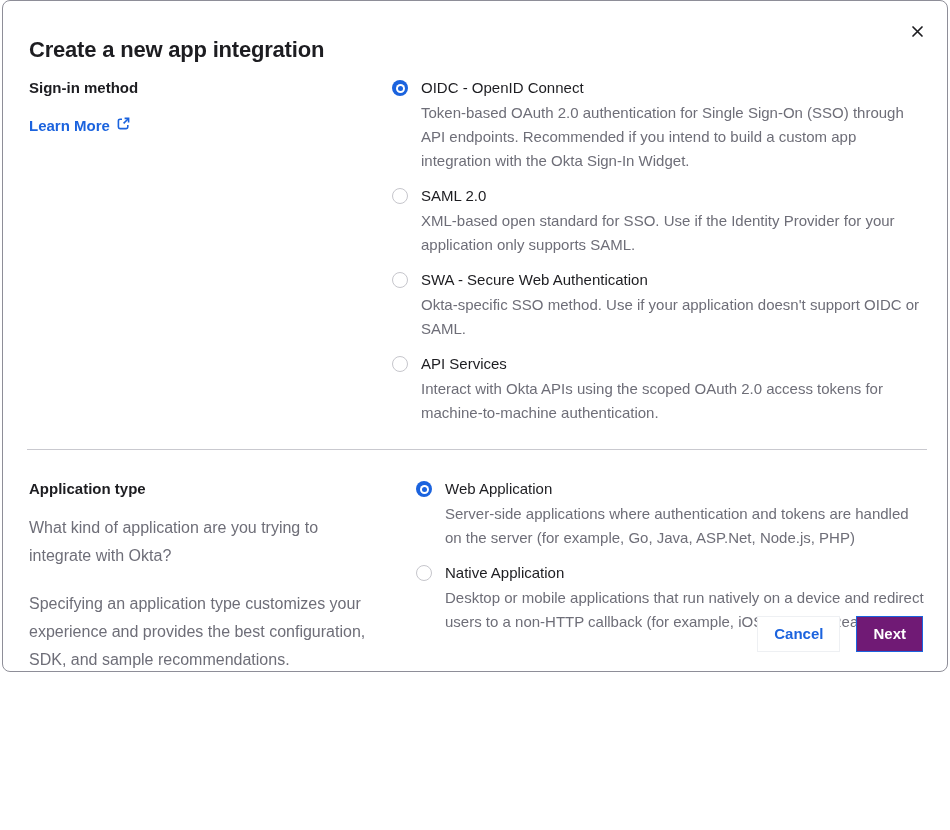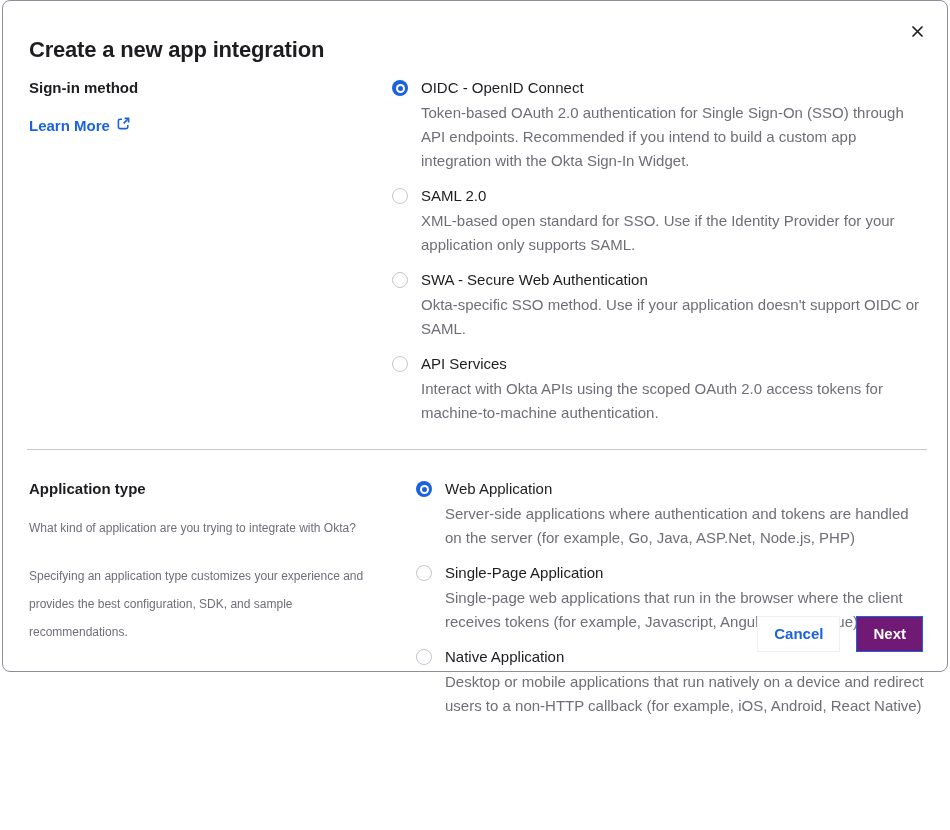--- a/index.html
+++ b/index.html
@@ -51,21 +51,21 @@
     align-items: flex-end;
     gap: 6px;
     margin-top: 17px;
     font-size: 15px;
     font-weight: 700;
     color: #1b63de;
     text-decoration: none;
     cursor: pointer;
   }
   .col-left p {
-    font-size: 12px;
+    font-size: 16px;
     line-height: 28px;
     color: #6e6e78;
   }
   .col-left p.first { margin-top: 14px; }
   .col-left p.second { margin-top: 20px; }
   .option {
     display: flex;
     margin-bottom: 12px;
   }
   .option:last-child { margin-bottom: 0; }
@@ -214,27 +214,20 @@
       <div class="option">
         <span class="radio checked"></span>
         <div class="option-body">
           <div class="option-label">Web Application</div>
           <div class="option-desc">Server-side applications where authentication and tokens are handled on the server (for example, Go, Java, ASP.Net, Node.js, PHP)</div>
         </div>
       </div>
       <div class="option">
         <span class="radio"></span>
         <div class="option-body">
-          <div class="option-label">Single-Page Application</div>
-          <div class="option-desc">Single-page web applications that run in the browser where the client receives tokens (for example, Javascript, Angular, React, Vue)</div>
-        </div>
-      </div>
-      <div class="option">
-        <span class="radio"></span>
-        <div class="option-body">
           <div class="option-label">Native Application</div>
           <div class="option-desc">Desktop or mobile applications that run natively on a device and redirect users to a non-HTTP callback (for example, iOS, Android, React Native)</div>
         </div>
       </div>
     </div>
   </div>
 
   <div class="footer">
     <button class="btn btn-secondary">Cancel</button>
     <button class="btn btn-primary">Next</button>

